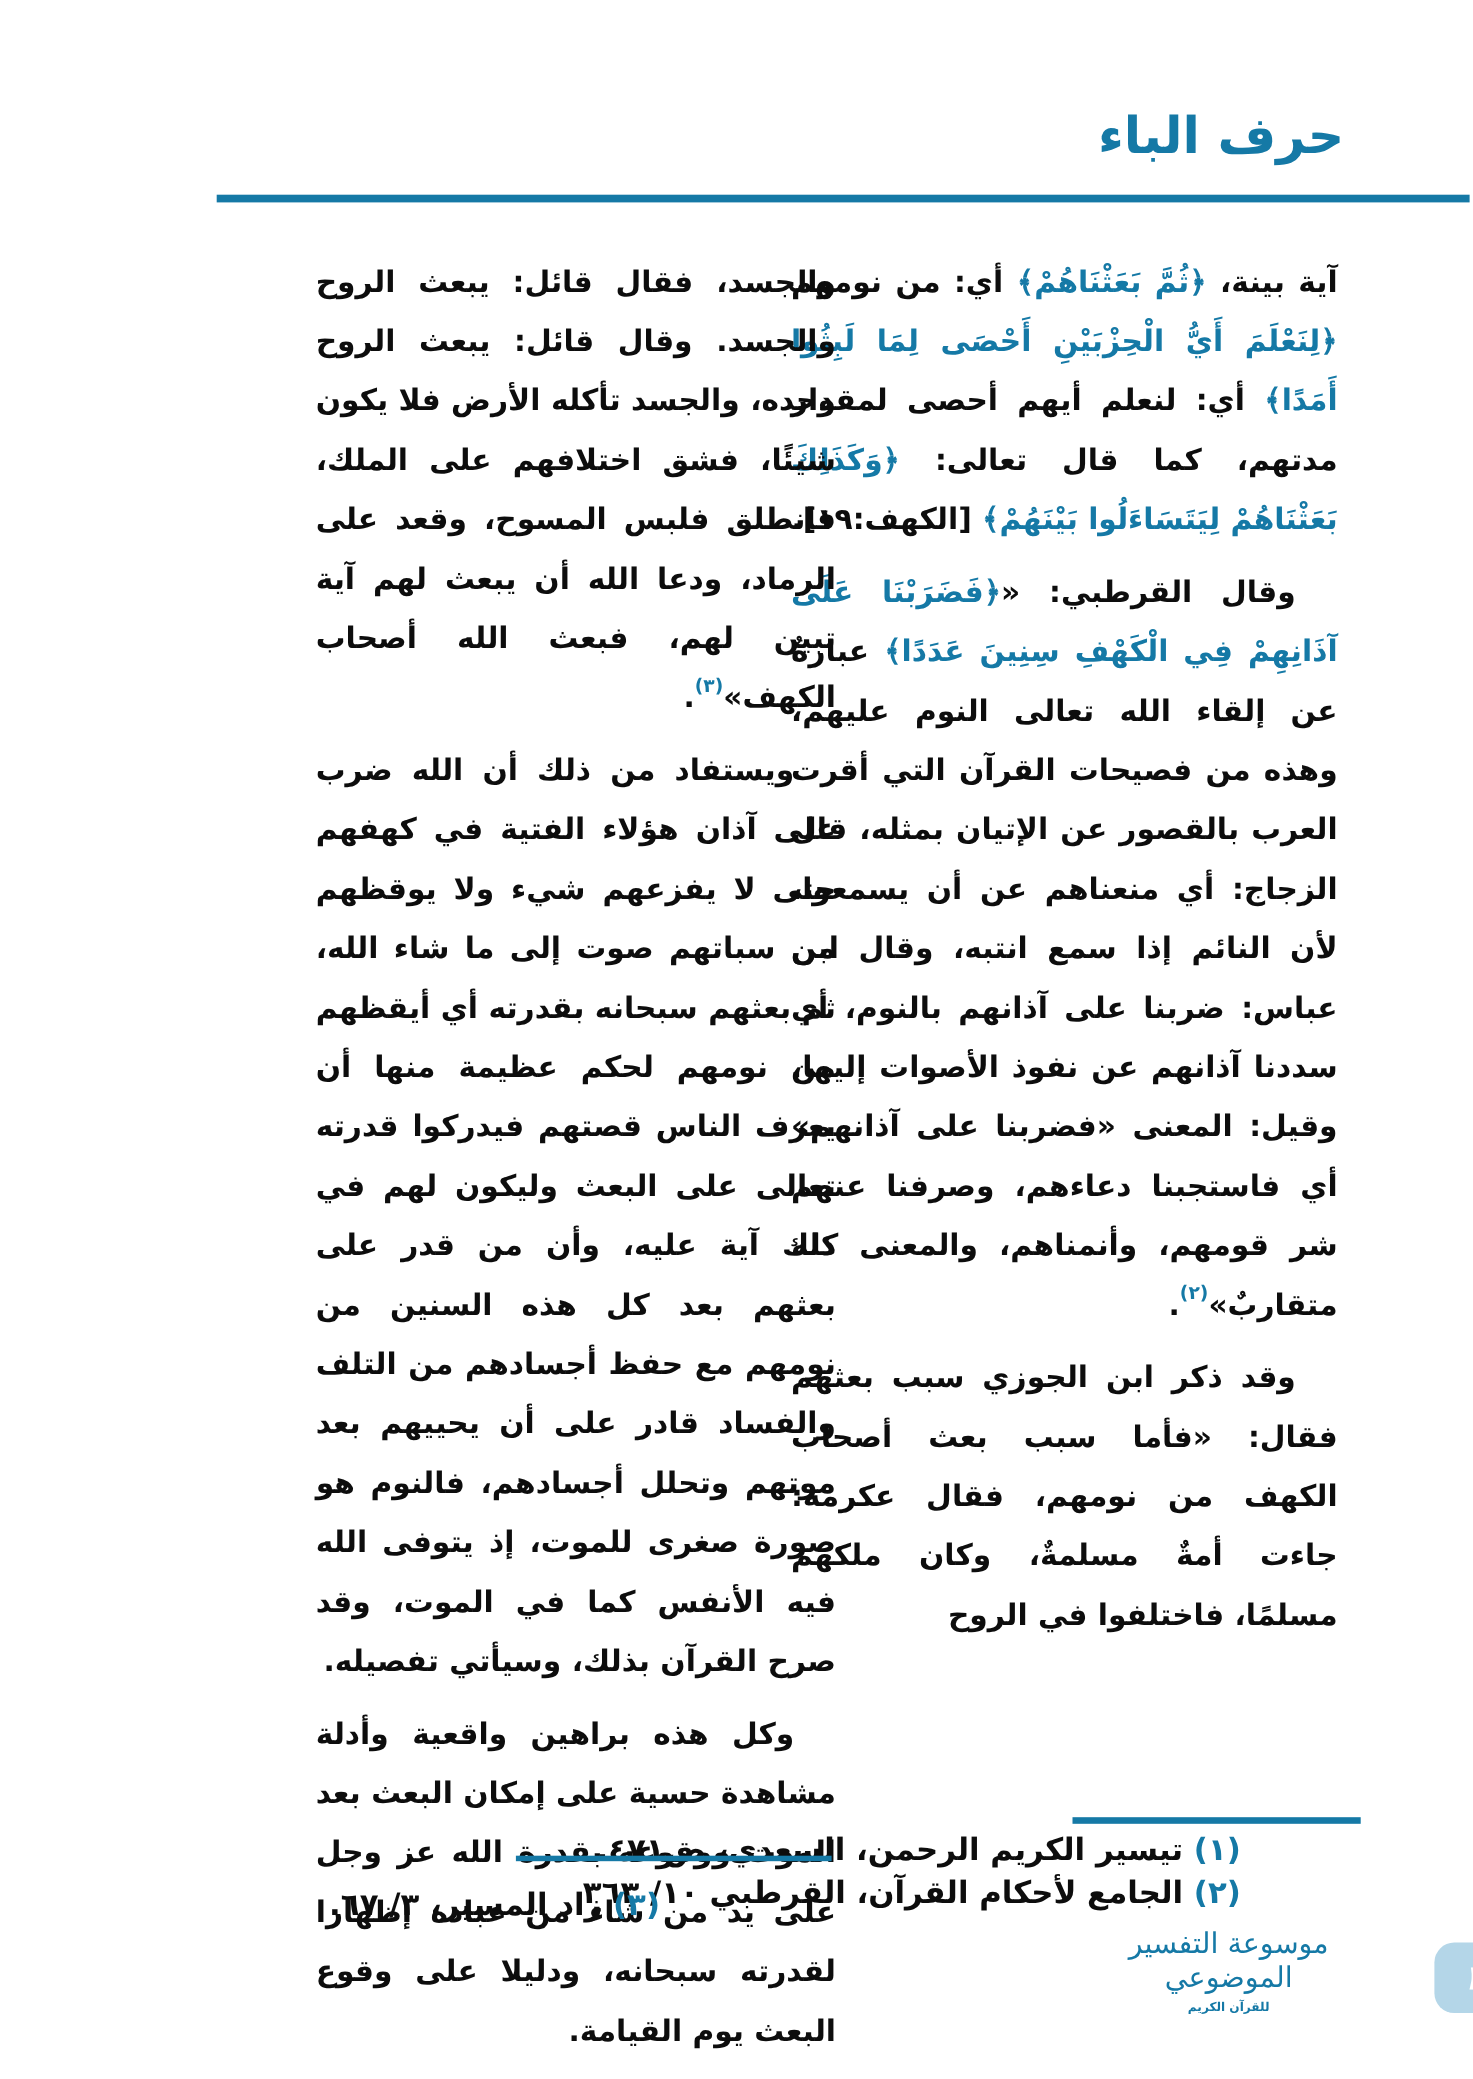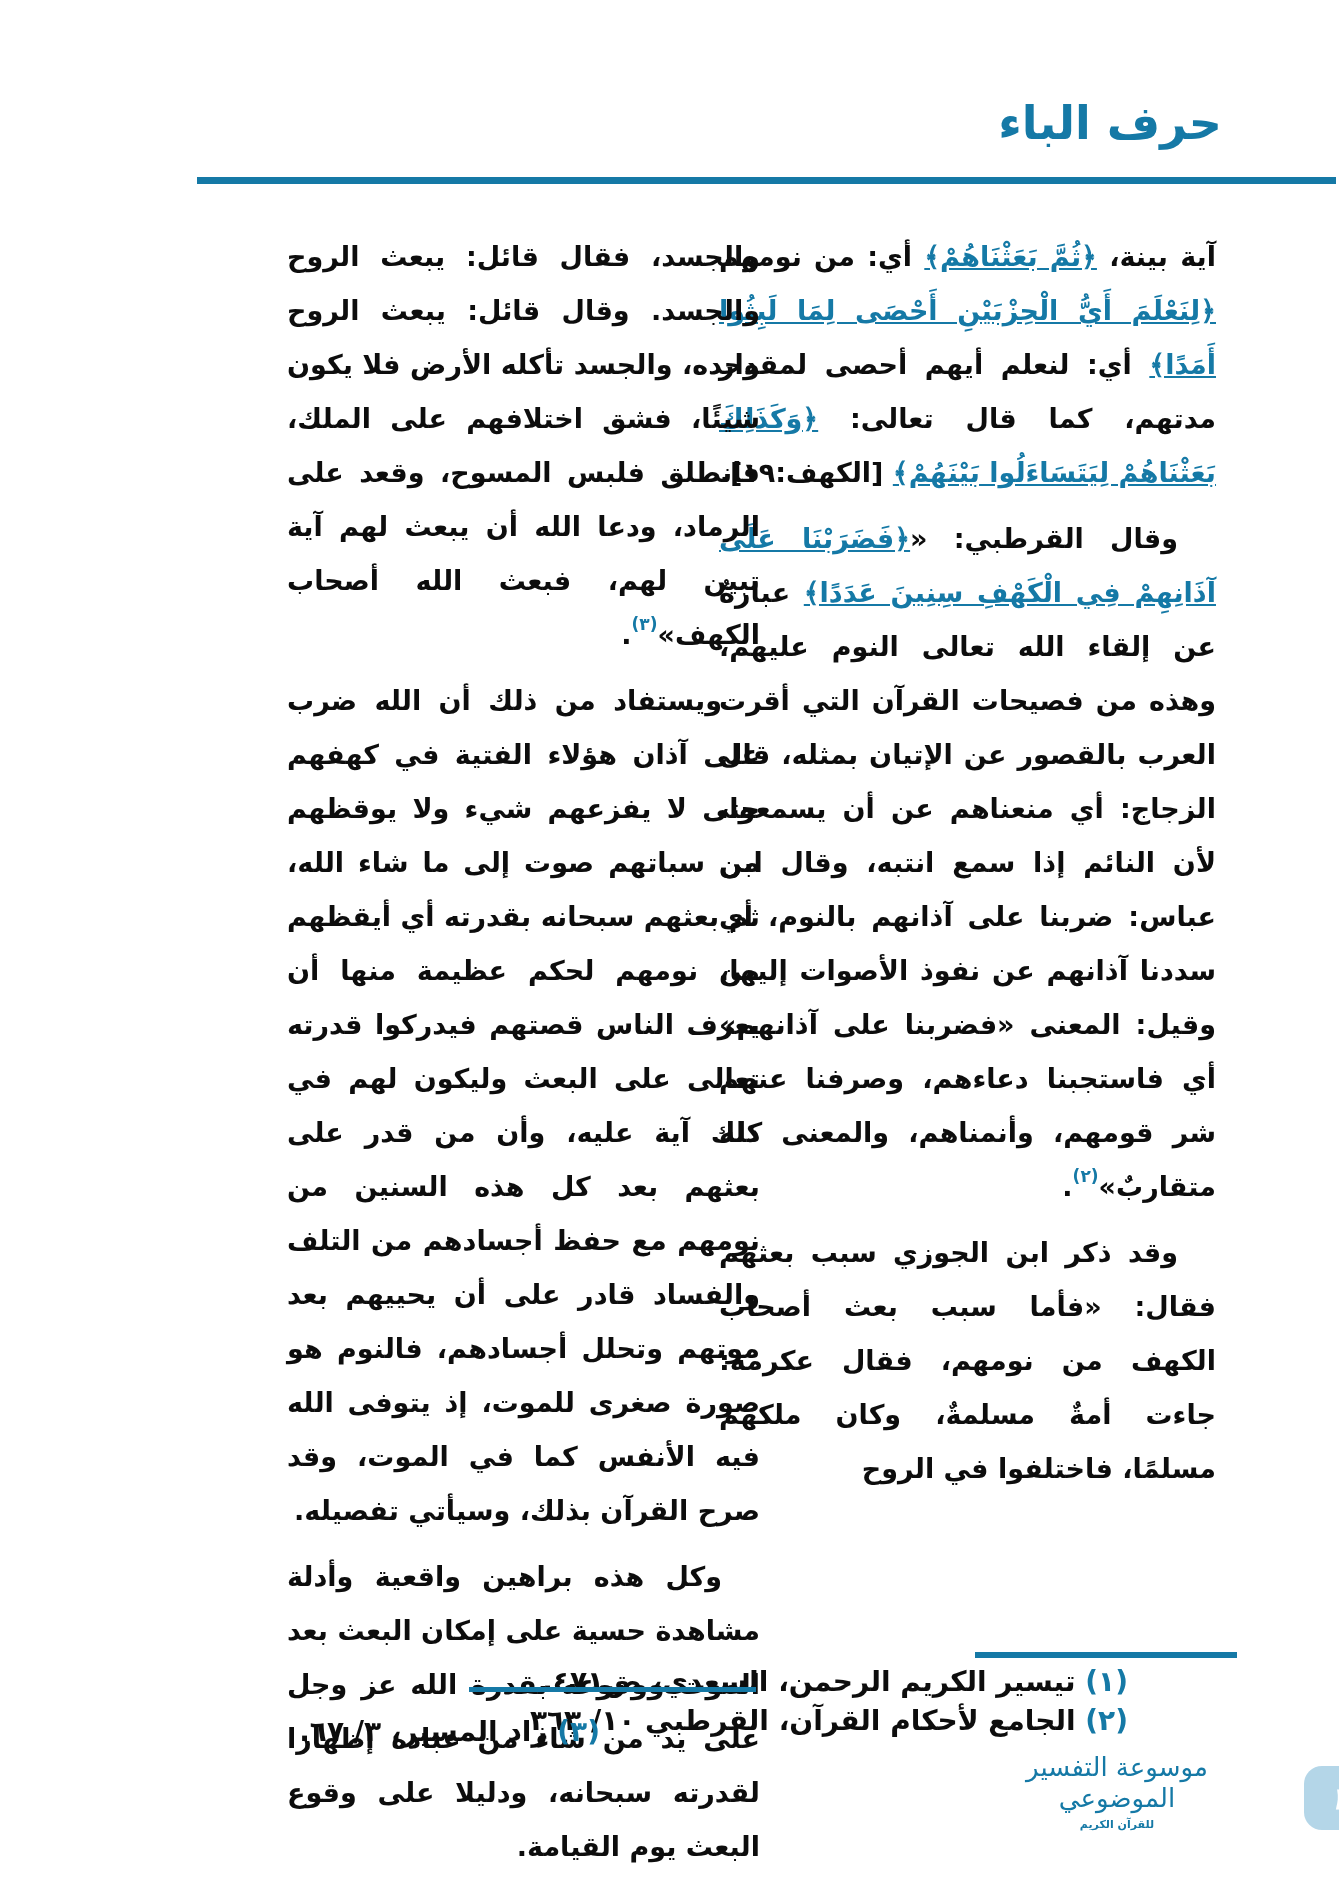--- a/index.html
+++ b/index.html
@@ -33,21 +33,21 @@
   .col p{
     margin:12px;
     font-size:27px;line-height:54px;font-weight:bold;
     color:var(--ink);
     text-align:justify;
     text-justify:inter-word;
   }
   .col p.indent{text-indent:38px;}
 
   .seg-t{color:var(--ink);}
-  .seg-q{color:var(--accent);text-decoration:underline;}
+  .seg-q{color:var(--accent);}
   .seg-sup{color:var(--accent);font-size:17px;vertical-align:14px;line-height:0;}
   .seg-num{color:var(--accent);}
 
   .fn-sep{position:absolute;background:var(--accent);}
   .fn-sep-right{top:1652px;left:863px;width:262px;height:6px;}
   .fn-sep-left{top:1687px;left:357px;width:287px;height:5px;}
 
   .fn-block{position:absolute;}
   .fn-right{top:1662px;right:211px;width:470px;}
   .fn-left{top:1712px;left:120px;width:368px;}

